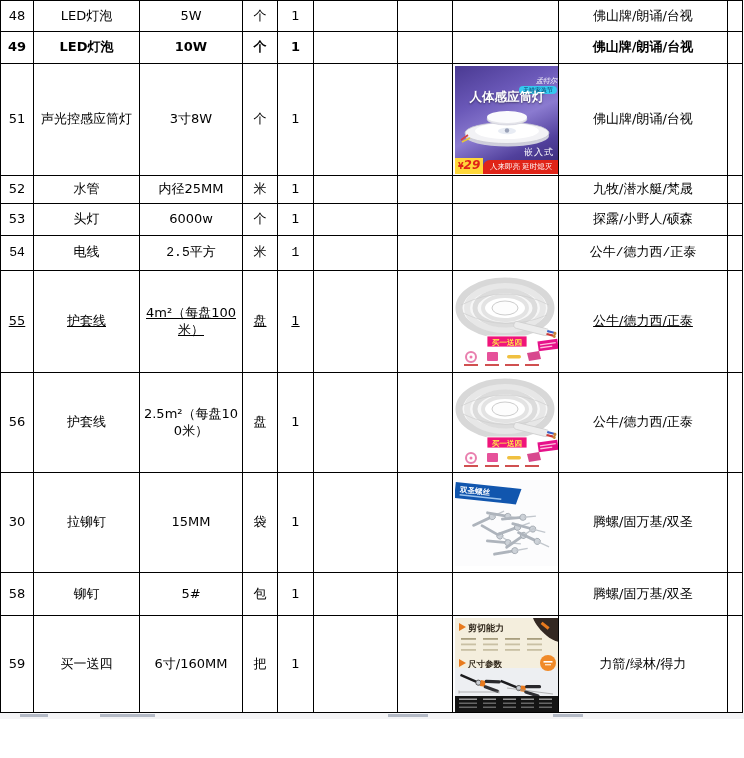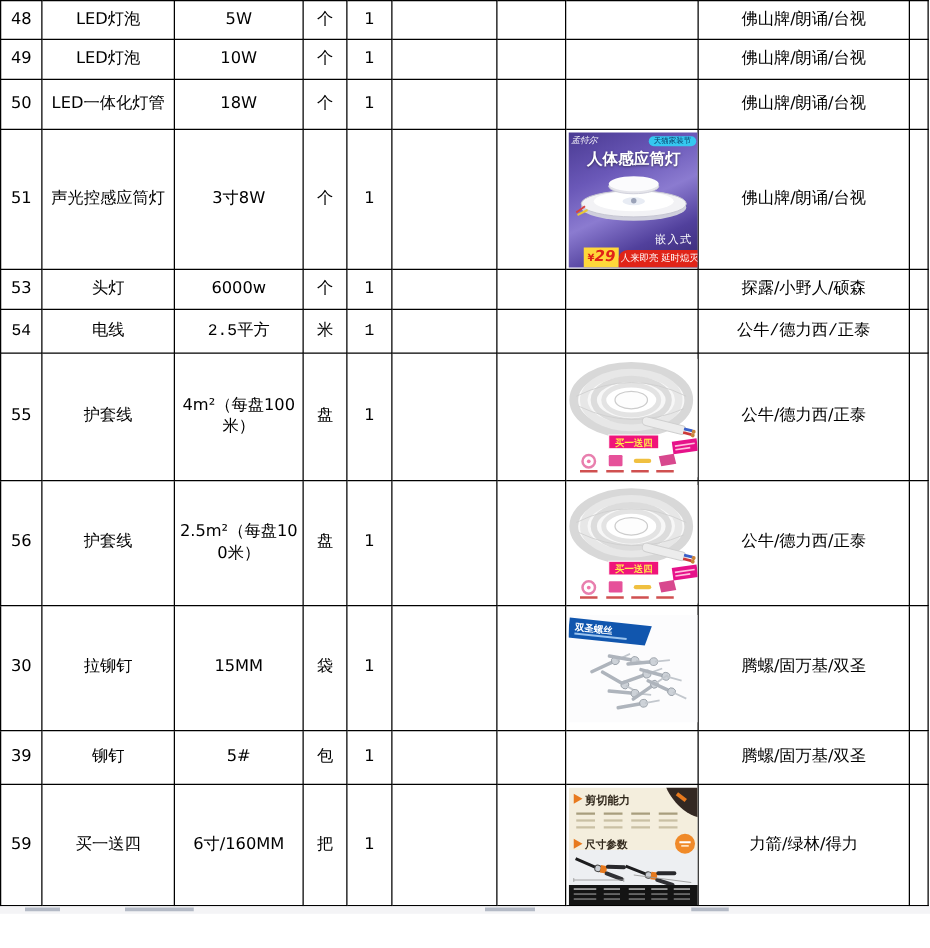--- a/index.html
+++ b/index.html
@@ -10,27 +10,27 @@
   table.sheet{border-collapse:collapse;table-layout:fixed;width:742px;}
   table.sheet td{
     border:1px solid #000;text-align:center;vertical-align:middle;
     font-size:13px;line-height:1.25;padding:0 2px;overflow:hidden;word-break:break-all;
   }
   td.c-img{padding:0;vertical-align:top;}
   td.c-num{font-size:13px;}
   
   .dl{width:104px;height:108px;margin:1px auto 0;position:relative;overflow:hidden;text-align:center;color:#fff;
       background:linear-gradient(155deg,#4a3a92 0%,#6a58b8 30%,#8b7bd0 52%,#51409c 75%,#35276e 100%);}
-  .dl-head{display:flex;justify-content:space-between;align-items:center;padding:1px 2px 0;height:11px;}
+  .dl-head{display:flex;justify-content:space-between;align-items:flex-end;padding:11px 2px 0;height:11px;flex-direction:column;}
   .dl-logo{font-size:7px;font-style:italic;opacity:.95;white-space:nowrap;}
   .dl-banner{background:#35c8f0;color:#0a3a66;font-size:6px;line-height:8px;border-radius:6px;padding:0 4px;white-space:nowrap;}
   .dl-title{font-size:12.5px;font-weight:bold;white-space:nowrap;text-shadow:0 1px 2px rgba(0,0,0,.5);margin-top:1px;}
   .dl-lamp{display:block;margin:1px auto 0;}
   .dl-sub{position:absolute;right:5px;bottom:16px;font-size:9px;letter-spacing:1px;margin-left:12px;}
-  .dl-foot{position:absolute;left:12px;right:0;bottom:0;height:28px;display:flex;align-items:flex-end;text-align:right;}
+  .dl-foot{position:absolute;left:0;right:0;bottom:0;height:28px;display:flex;align-items:flex-end;}
   .dl-price{background:#ffd83a;color:#e02418;font-weight:bold;font-style:italic;font-size:12px;line-height:14px;padding:0 3px;white-space:nowrap;}
   .dl-price i{font-style:normal;font-size:8px;}
   .dl-tag{flex:1;background:#e02418;color:#fff;font-size:7.5px;line-height:14px;border-top-left-radius:7px;white-space:nowrap;margin-top:48px;}
   
   .photo{display:block;margin:1px auto 0;}
   
   .bottom-strip{position:relative;width:744px;height:6px;background:#f4f4f6;}
   .bottom-strip .seg{position:absolute;top:1px;height:3px;background:#b4bac6;}
 </style>
 </head>
@@ -55,36 +55,24 @@
         <td class="c-name">LED灯泡</td>
         <td class="c-spec">5W</td>
         <td class="c-unit">个</td>
         <td class="c-qty">1</td>
         <td class="c-e1"></td>
         <td class="c-e2"></td>
         <td class="c-img"></td>
         <td class="c-brand">佛山牌/朗诵/台视</td>
         <td class="c-e3"></td>
       </tr>
-      <tr style="height: 32px;">
+      <tr style="height: 32px; font-weight: bold;">
         <td class="c-num">49</td>
         <td class="c-name">LED灯泡</td>
         <td class="c-spec">10W</td>
-        <td class="c-unit">个</td>
-        <td class="c-qty">1</td>
-        <td class="c-e1"></td>
-        <td class="c-e2"></td>
-        <td class="c-img"></td>
-        <td class="c-brand">佛山牌/朗诵/台视</td>
-        <td class="c-e3"></td>
-      </tr>
-      <tr style="height: 40px;">
-        <td class="c-num">50</td>
-        <td class="c-name">LED一体化灯管</td>
-        <td class="c-spec">18W</td>
         <td class="c-unit">个</td>
         <td class="c-qty">1</td>
         <td class="c-e1"></td>
         <td class="c-e2"></td>
         <td class="c-img"></td>
         <td class="c-brand">佛山牌/朗诵/台视</td>
         <td class="c-e3"></td>
       </tr>
       <tr style="height: 112px;">
         <td class="c-num">51</td>
@@ -115,20 +103,32 @@
             <div class="dl-sub">嵌入式</div>
             <div class="dl-foot">
               <span class="dl-price"><i>¥</i><b>29</b></span>
               <span class="dl-tag">人来即亮 延时熄灭</span>
             </div>
           </div>
         </td>
         <td class="c-brand">佛山牌/朗诵/台视</td>
         <td class="c-e3"></td>
       </tr>
+      <tr style="height: 28px;">
+        <td class="c-num">52</td>
+        <td class="c-name">水管</td>
+        <td class="c-spec">内径25MM</td>
+        <td class="c-unit">米</td>
+        <td class="c-qty">1</td>
+        <td class="c-e1"></td>
+        <td class="c-e2"></td>
+        <td class="c-img"></td>
+        <td class="c-brand">九牧/潜水艇/梵晟</td>
+        <td class="c-e3"></td>
+      </tr>
       <tr style="height: 32px;">
         <td class="c-num">53</td>
         <td class="c-name">头灯</td>
         <td class="c-spec">6000w</td>
         <td class="c-unit">个</td>
         <td class="c-qty">1</td>
         <td class="c-e1"></td>
         <td class="c-e2"></td>
         <td class="c-img"></td>
         <td class="c-brand">探露/小野人/硕森</td>
@@ -139,21 +139,21 @@
         <td class="c-name">电线</td>
         <td class="c-spec">2.5平方</td>
         <td class="c-unit">米</td>
         <td class="c-qty">1</td>
         <td class="c-e1"></td>
         <td class="c-e2"></td>
         <td class="c-img"></td>
         <td class="c-brand">公牛/德力西/正泰</td>
         <td class="c-e3"></td>
       </tr>
-      <tr style="height: 102px;">
+      <tr style="height: 102px; text-decoration: underline;">
         <td class="c-num">55</td>
         <td class="c-name">护套线</td>
         <td class="c-spec">4m²（每盘100米）</td>
         <td class="c-unit">盘</td>
         <td class="c-qty">1</td>
         <td class="c-e1"></td>
         <td class="c-e2"></td>
         <td class="c-img">
           <div>
             <svg class="photo" width="104" height="95" viewBox="0 0 104 95">
@@ -309,21 +309,21 @@
                 <circle cx="8" cy="0" r="3.1" fill="#cdd2d8" stroke="#99a0a8" stroke-width="0.7"></circle>
                 <rect x="9" y="-0.7" width="12" height="1.4" fill="#c2c7cd"></rect>
               </g>
             </svg>
           </div>
         </td>
         <td class="c-brand">腾螺/固万基/双圣</td>
         <td class="c-e3"></td>
       </tr>
       <tr style="height: 43px;">
-        <td class="c-num">39</td>
+        <td class="c-num">58</td>
         <td class="c-name">铆钉</td>
         <td class="c-spec">5#</td>
         <td class="c-unit">包</td>
         <td class="c-qty">1</td>
         <td class="c-e1"></td>
         <td class="c-e2"></td>
         <td class="c-img"></td>
         <td class="c-brand">腾螺/固万基/双圣</td>
         <td class="c-e3"></td>
       </tr>

